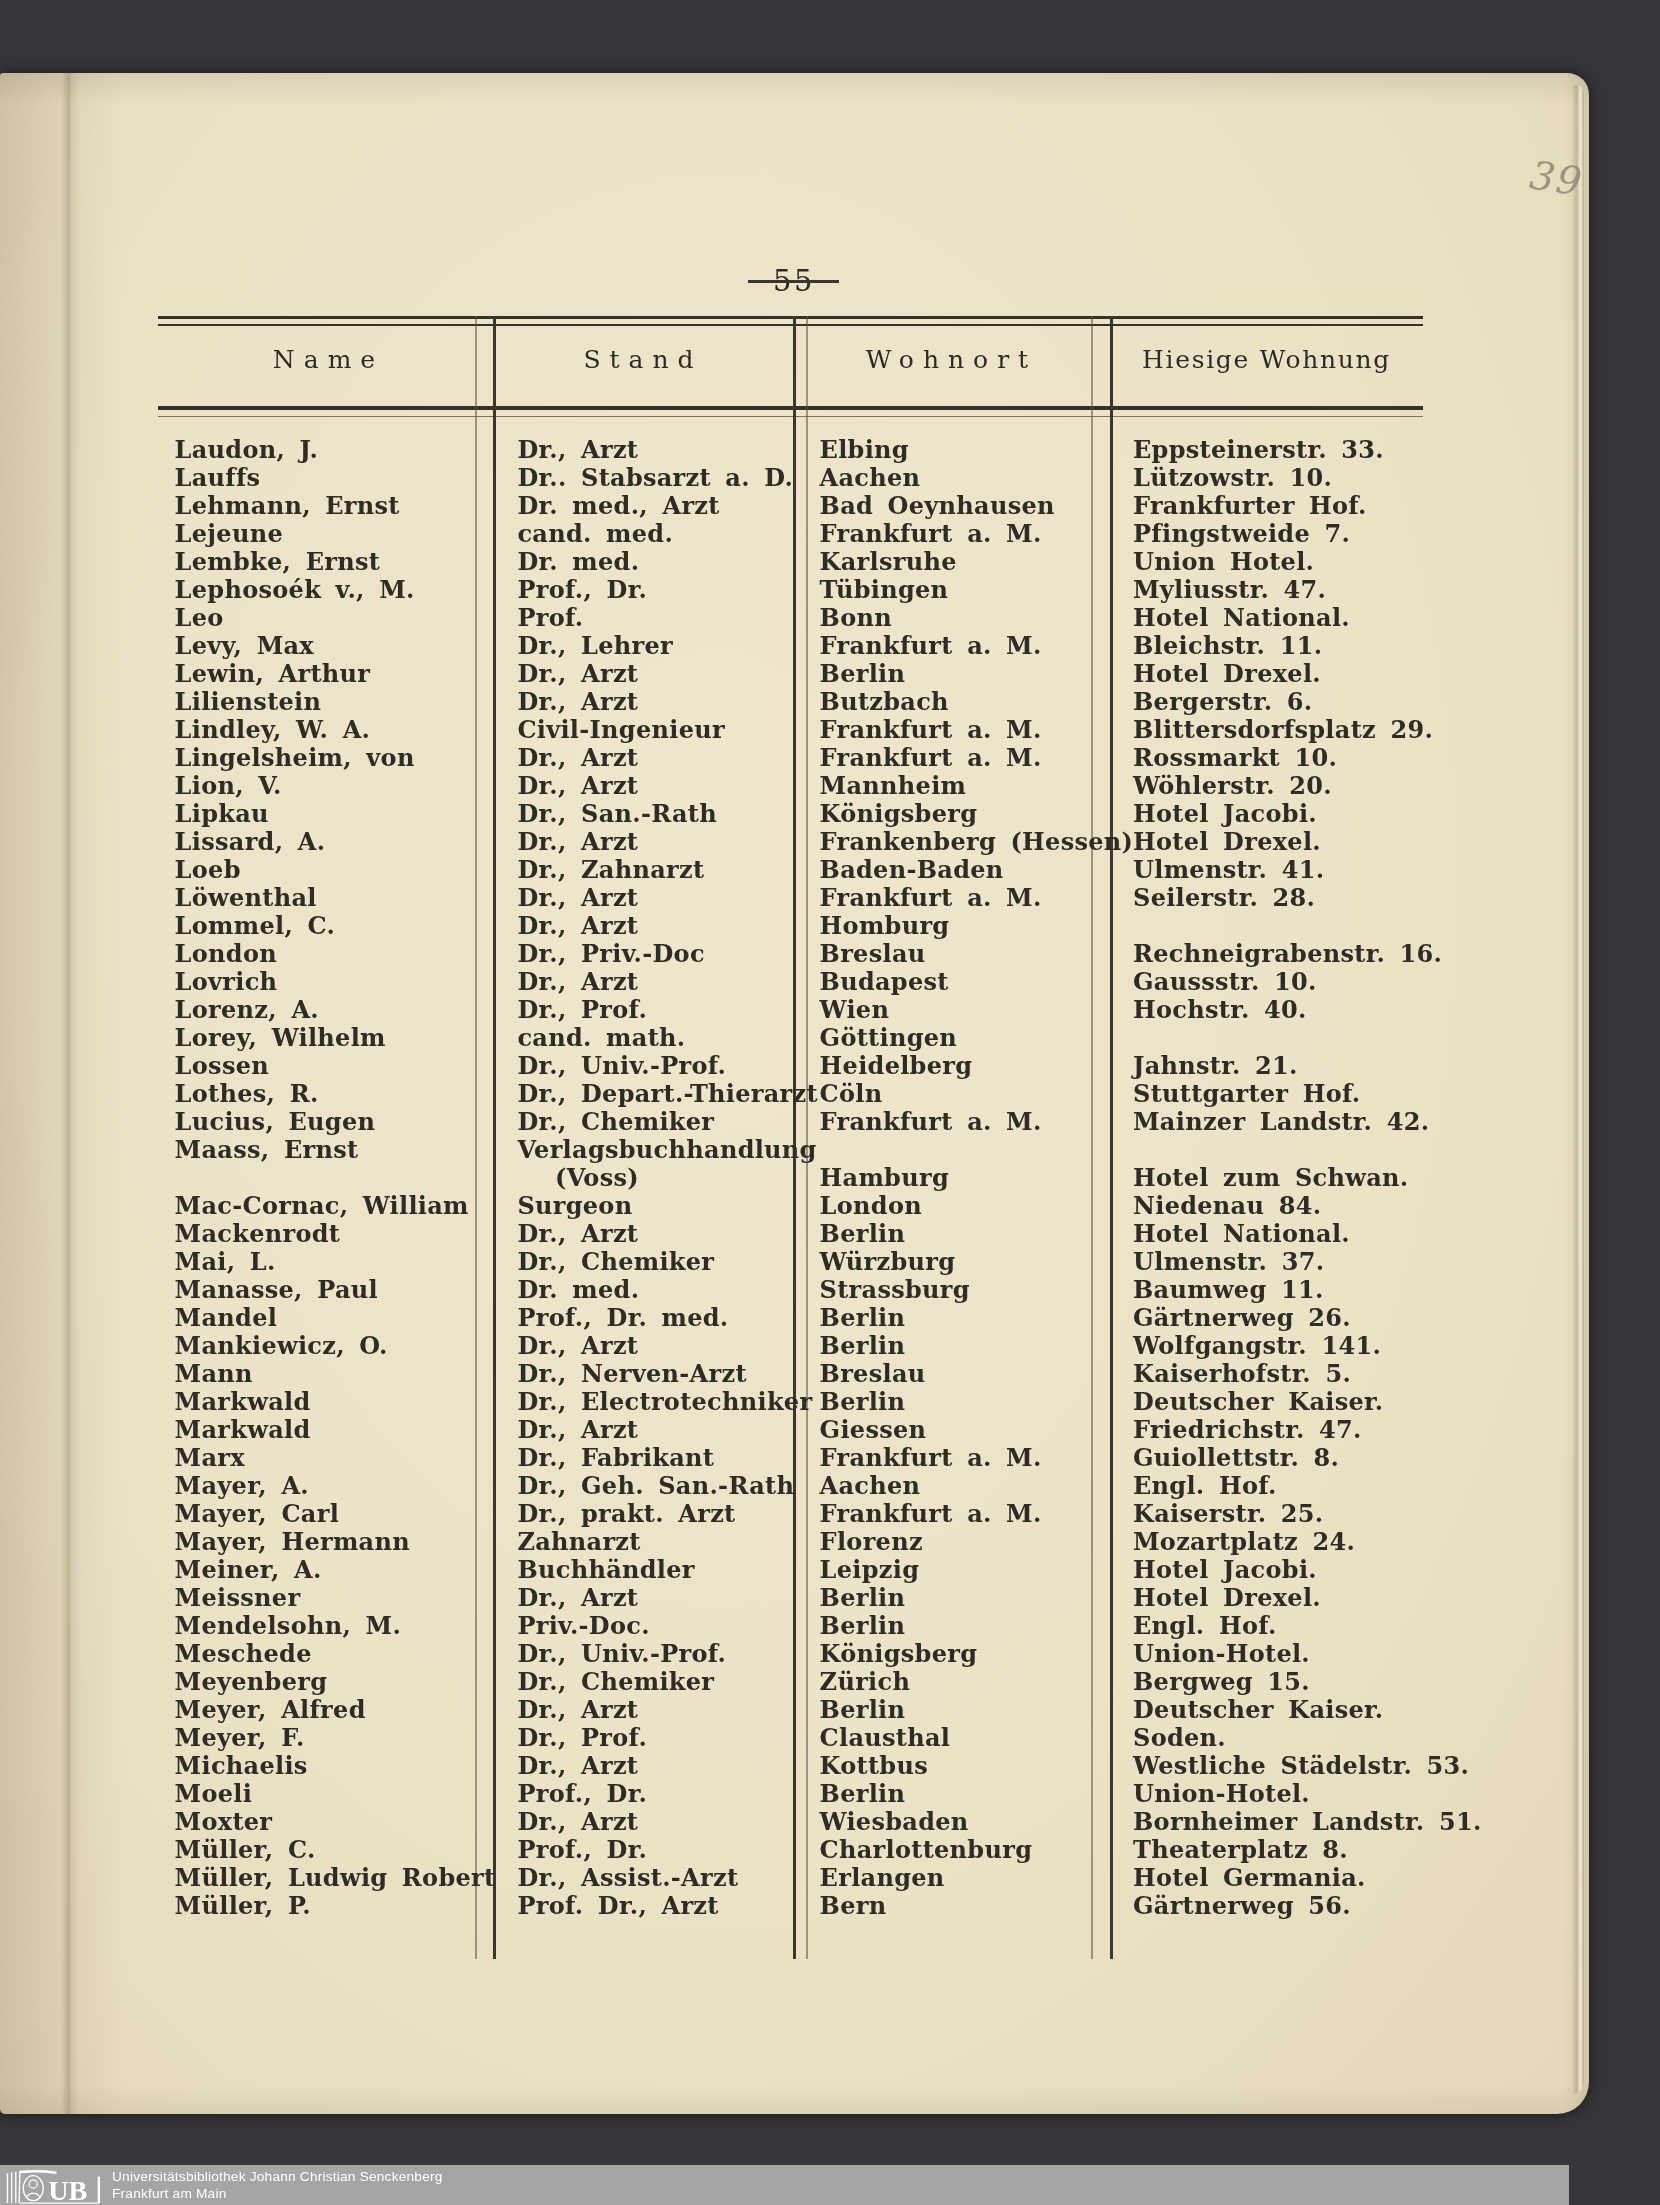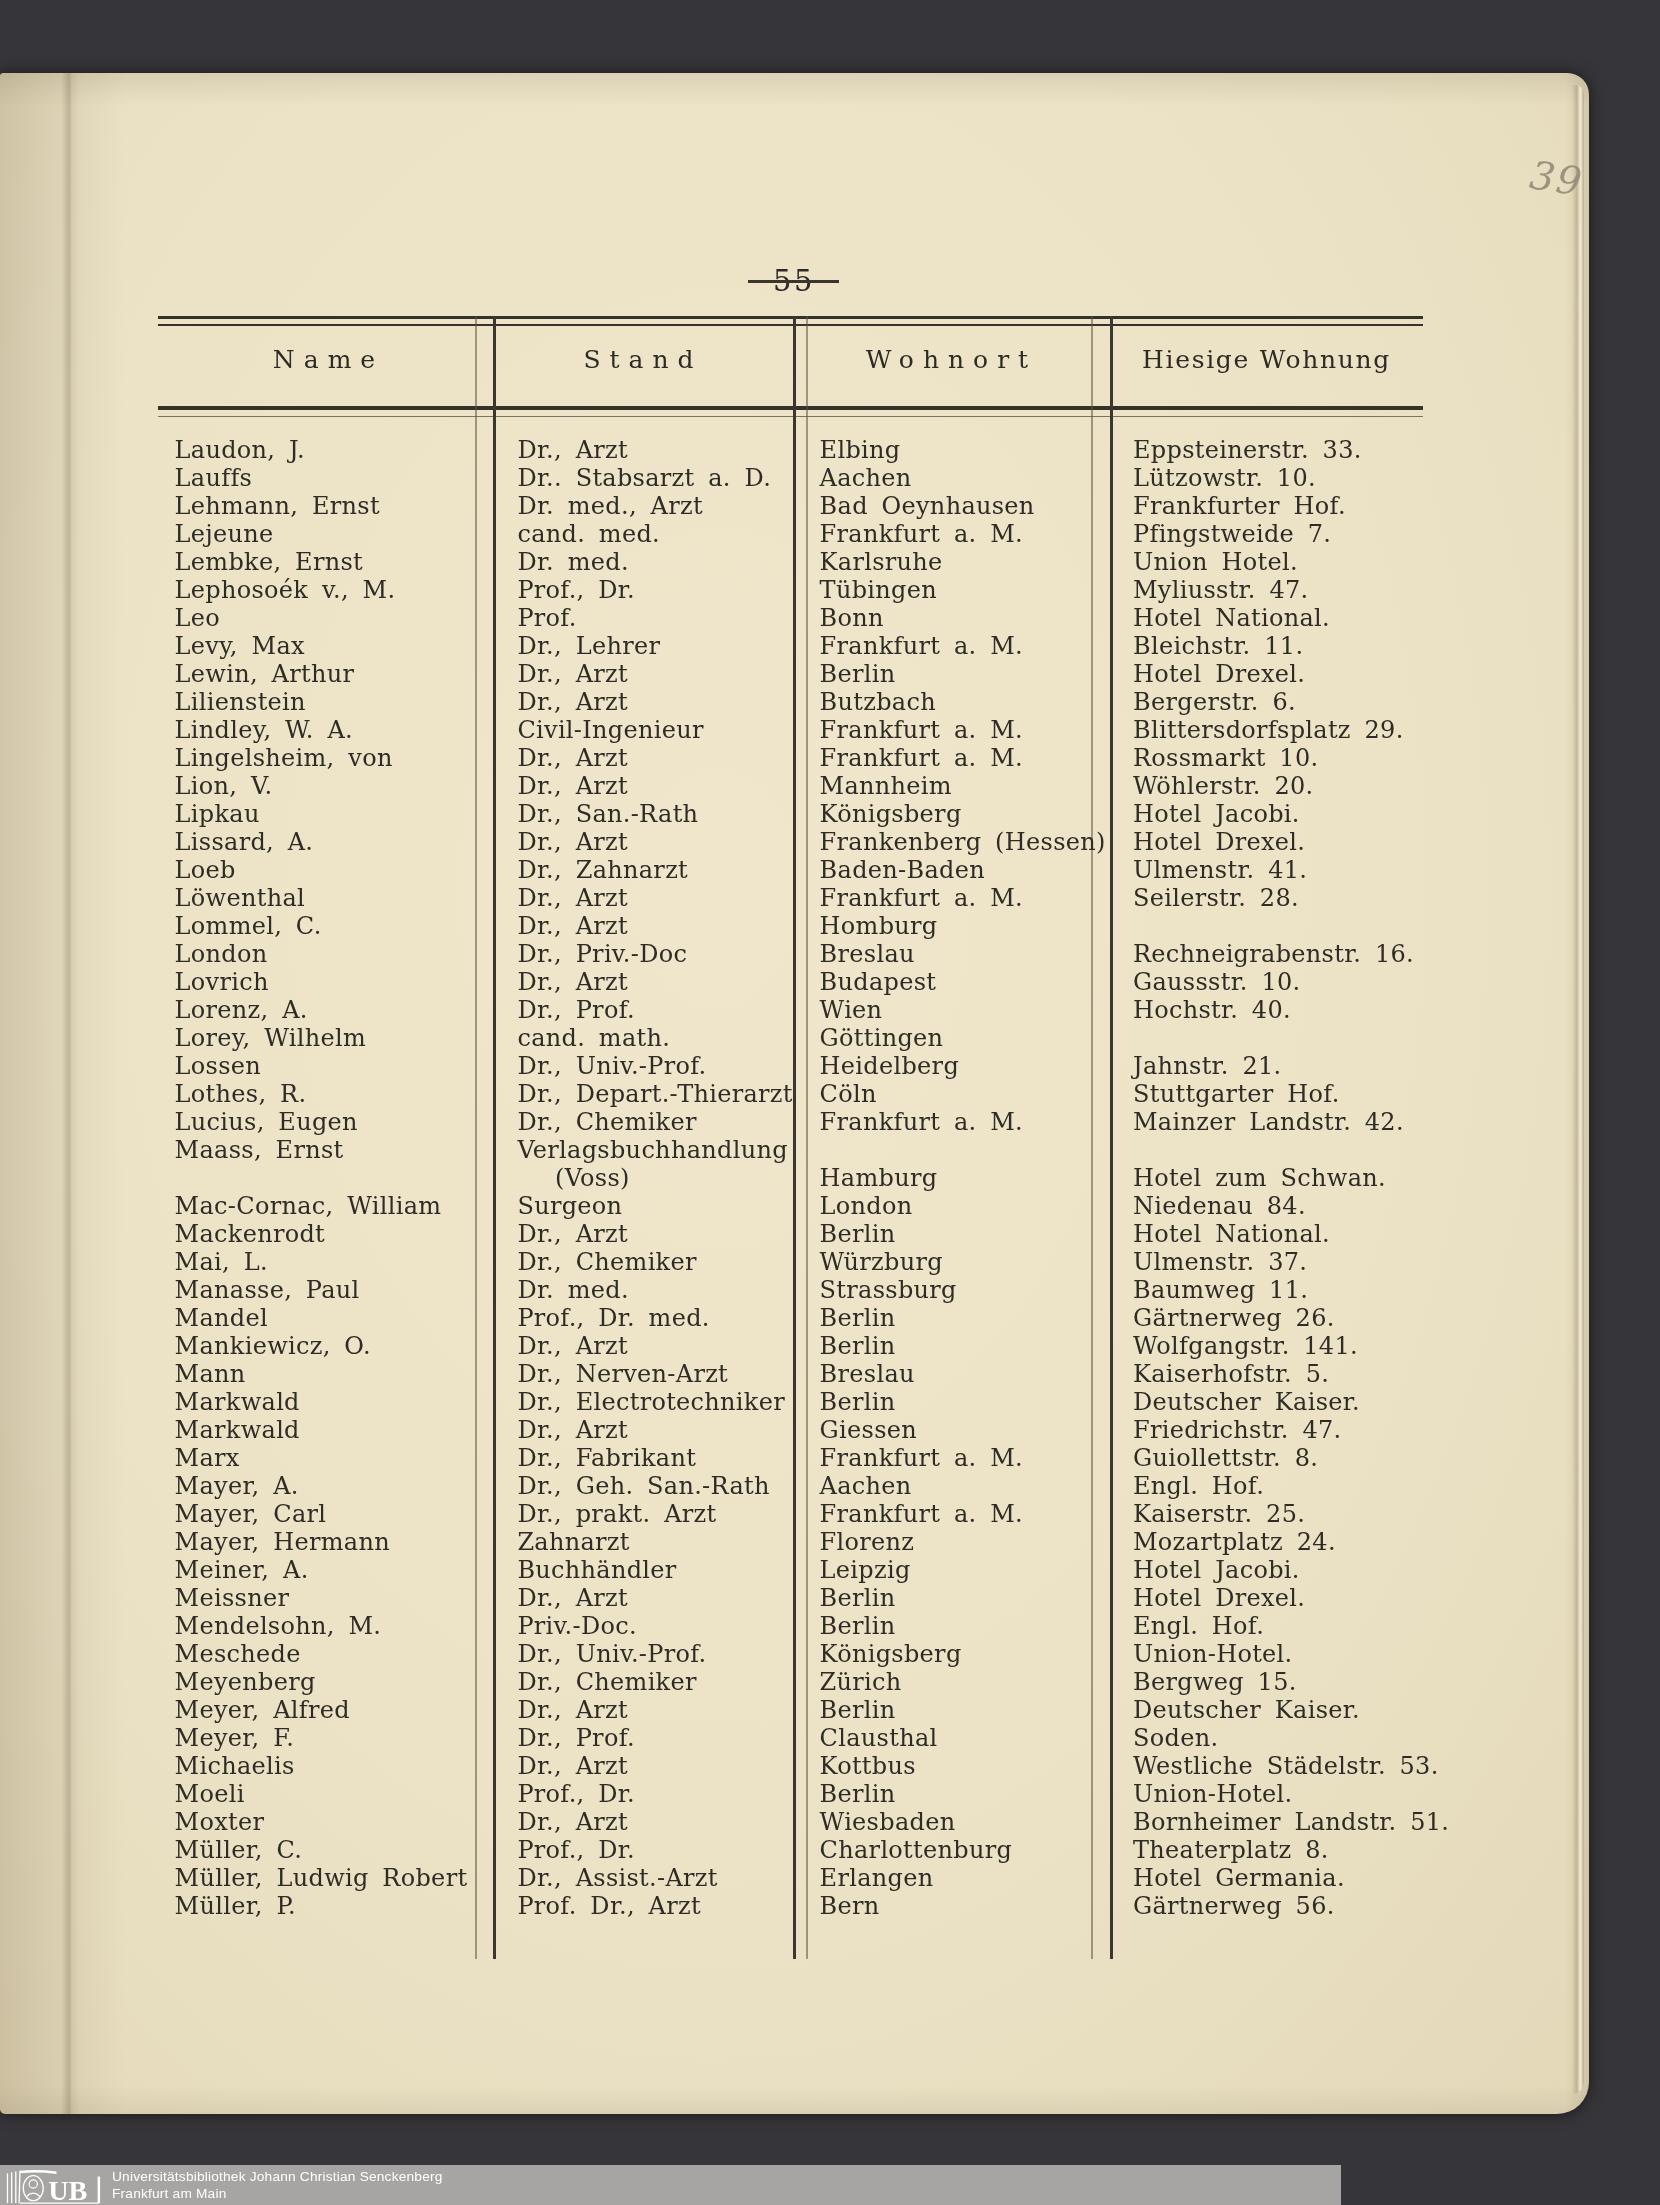--- a/index.html
+++ b/index.html
@@ -59,37 +59,37 @@
   .vrule.thick{width:3.3px;background:#3b372e;}
 
   .th{
     position:absolute;top:25px;height:37px;line-height:37px;
     font-size:25px;color:#2e2b25;text-align:center;white-space:nowrap;
   }
   .th.sp{letter-spacing:9px;}
   .th.sp2{letter-spacing:1.7px;}
 
   .rows{position:absolute;left:0;top:120px;width:1265px;}
-  .row{display:flex;height:28px;}
+  .row{display:flex;height:28px;font-weight:bold;}
   .cell{
     box-sizing:border-box;white-space:nowrap;overflow:visible;
     font-size:24px;line-height:28px;color:#2f2c26;letter-spacing:0.3px;
   }
   .c-name{width:337px;padding-left:16.6px;}
   .c-stand{width:298px;padding-left:22.4px;}
   .c-wohnort{width:317px;padding-left:26.6px;}
   .c-wohnung{width:312px;padding-left:23px;}
   .cell.indent{padding-left:60px;}
 
   
   .cell, .pageno{word-spacing:5.8px;}
 
   
   .footer{
-    position:absolute;left:0;top:2165px;width:1341px;height:41px;
+    position:absolute;left:0;top:2165px;width:1569px;height:41px;
     background:#a6a5a4;display:flex;align-items:center;
   }
   .footer-logo{position:absolute;left:5px;top:2.5px;}
   .footer-text{
     position:absolute;left:112px;top:2.5px;
     font-family:"Liberation Sans", sans-serif;font-size:13.7px;line-height:17.4px;
     color:#ffffff;letter-spacing:0.2px;
   }
 </style>
 </head>

